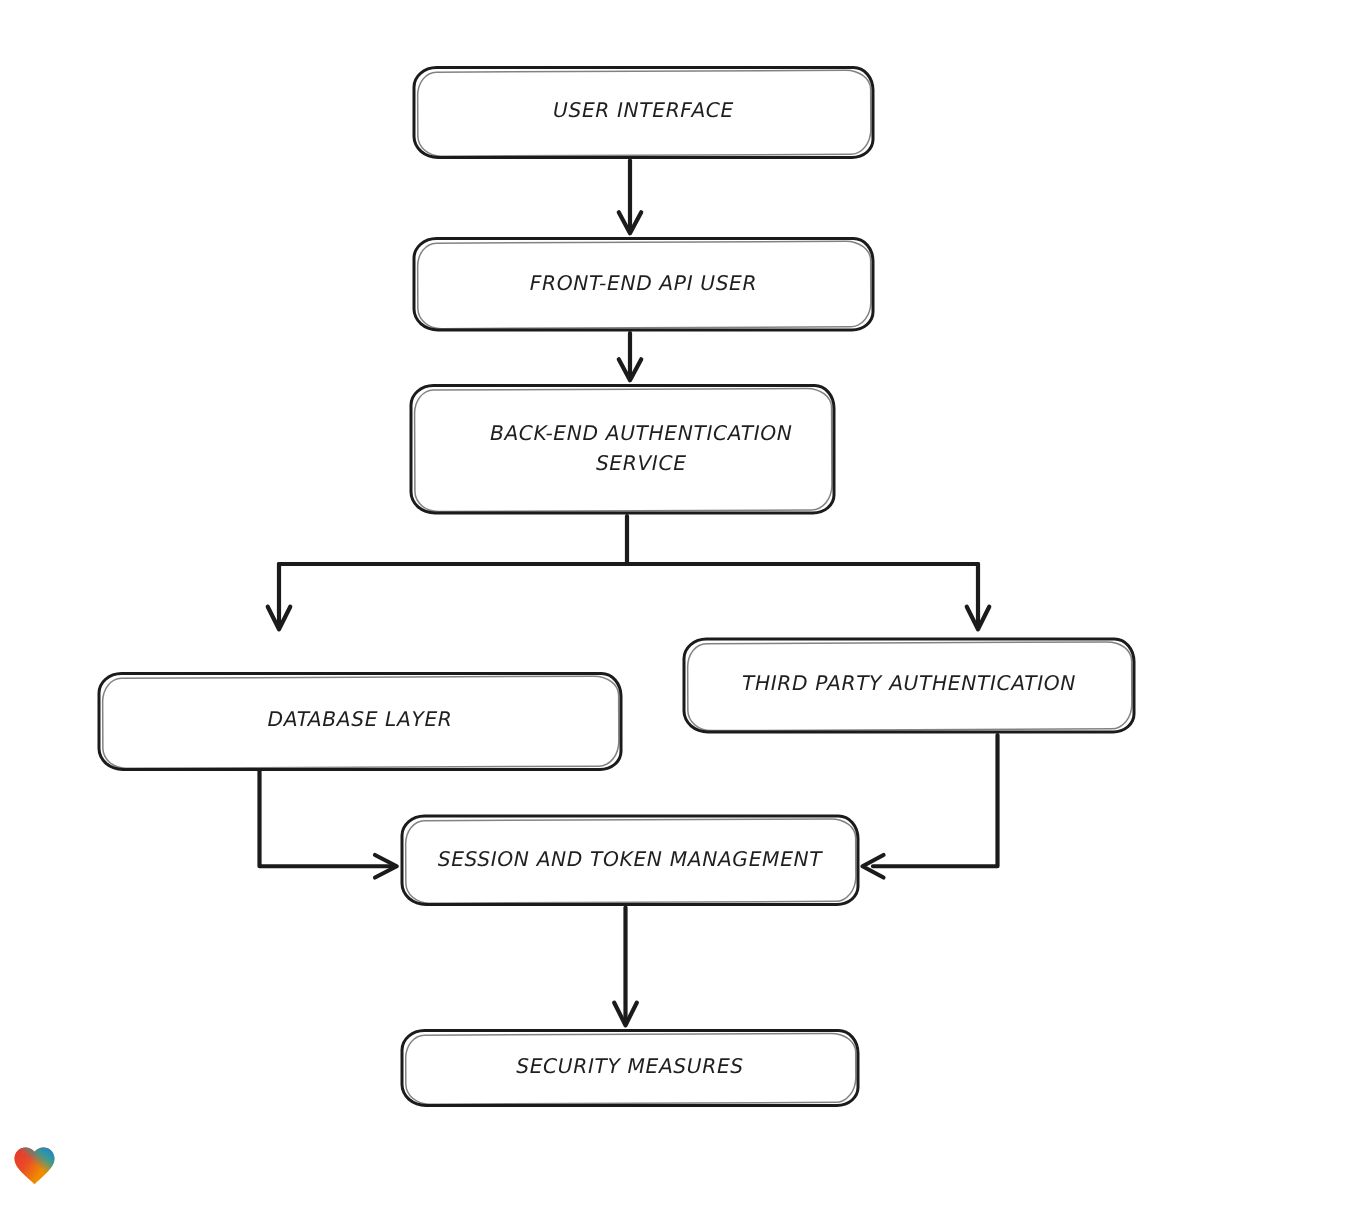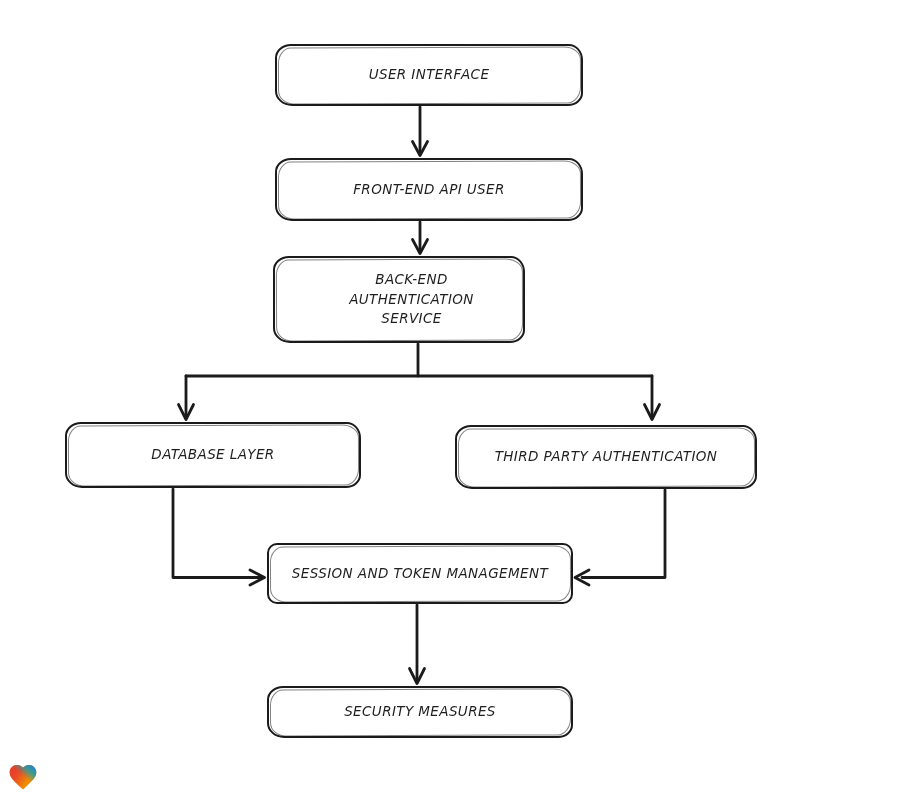--- a/index.html
+++ b/index.html
@@ -46,24 +46,24 @@
     inset: 0.5px;
     border: 1.3px solid rgba(27, 27, 27, 0.55);
     border-radius: 13px 17px 14px 16px / 16px 13px 17px 14px;
     transform: rotate(-0.25deg);
     pointer-events: none;
   }
   .node span { position: relative; }
 
   .node-user-interface          { left: 275px; top: 44px;  width: 308px; height: 62px; }
   .node-front-end-api-calls     { left: 275px; top: 158px; width: 308px; height: 63px; }
-  .node-back-end-auth-service   { left: 273px; top: 256px; width: 252px; height: 87px; padding-left: 47px; }
-  .node-database-layer          { left: 65px;  top: 422px; width: 296px; height: 66px; }
+  .node-back-end-auth-service   { left: 273px; top: 256px; width: 284px; height: 87px; padding-left: 47px; }
+  .node-database-layer          { left: 65px;  top: 448px; width: 350px; height: 66px; }
   .node-third-party-auth        { left: 455px; top: 425px; width: 302px; height: 64px; }
-  .node-session-token-mgmt      { left: 267px; top: 543px; width: 306px; height: 61px; border-radius: 10px; }
+  .node-session-token-mgmt      { left: 267px; top: 543px; width: 306px; height: 61px; }
   .node-security-measures       { left: 267px; top: 686px; width: 306px; height: 52px; }
 
   .watermark {
     position: absolute;
     left: 7px;
     top: 761px;
     width: 32px;
     height: 32px;
     cursor: pointer;
   }

